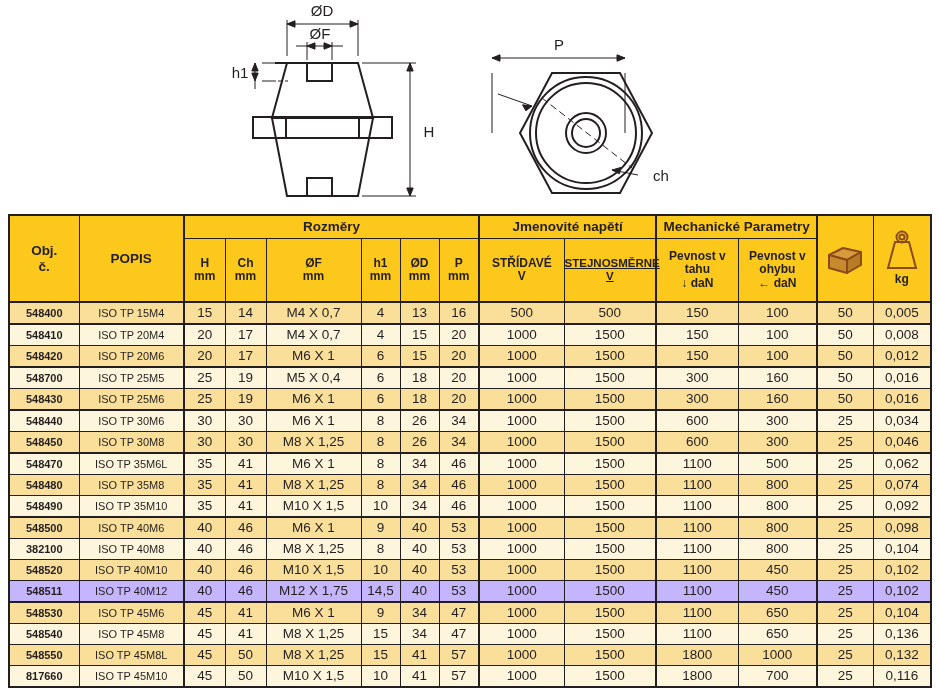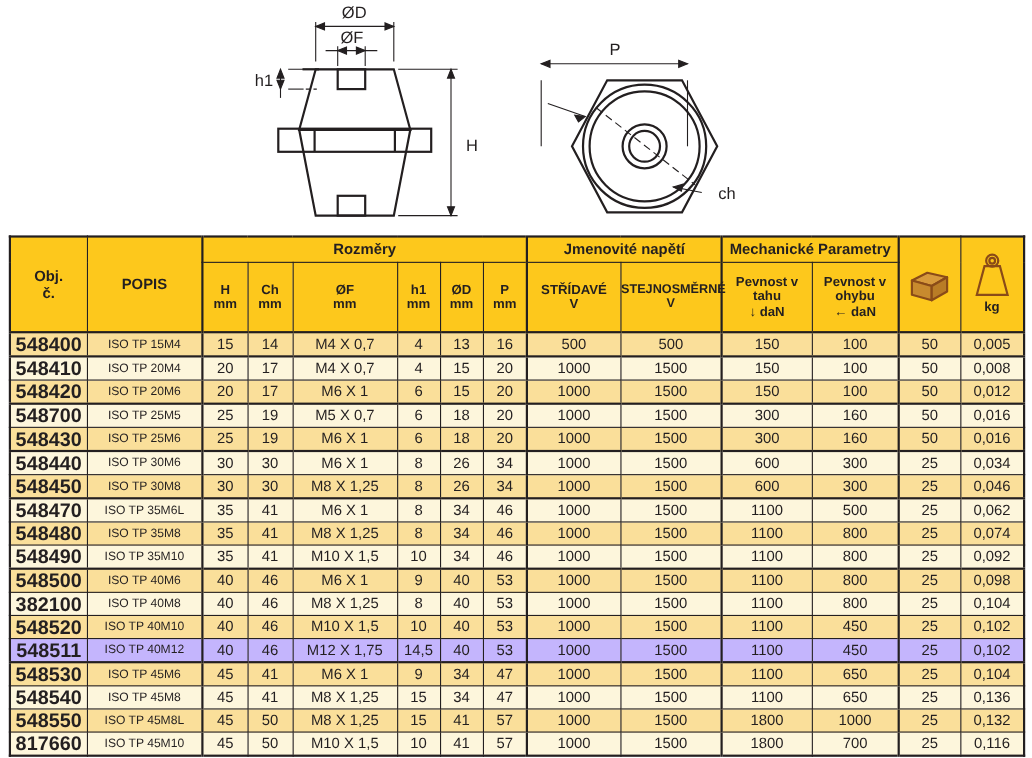--- a/index.html
+++ b/index.html
@@ -63,42 +63,42 @@
   }
   th.sub {
     font-size: 12px;
     height: 62px;
   }
   th.sub .u { font-weight: bold; display: block; }
   th.tall {
     font-size: 13.5px;
     height: 84px;
   }
-  th.sub-narrow { font-size: 11.5px; }
+  th.sub-narrow { font-size: 11.5px; text-decoration: underline; }
   th.icon-cell { height: 84px; }
 
   
   .vsep-l { border-left: 2px solid #231f20 !important; }
   .vsep-r { border-right: 2px solid #231f20 !important; }
 
   
   tbody td {
     height: 20px;
     font-size: 13.5px;
     line-height: 20px;
     background: #fdf6dc;
   }
   tbody tr.alt td { background: #fadf9a; }
   tbody tr.sel td {
     background: #c4b5fd;
   }
   tbody tr.groupstart td { border-top: 2px solid #231f20; }
   td.code {
     font-weight: bold;
-    font-size: 18px;
+    font-size: 11px;
   }
   td.desc { font-size: 11px; margin-left: 42px; }
 
   
   .ico {
     display: block;
     margin: 0 auto;
   }
   .kg-label {
     display: block;
@@ -349,21 +349,21 @@
           <td class="vsep-l">150</td>
           <td>100</td>
           <td class="vsep-l">50</td>
           <td>0,012</td>
         </tr>
         <tr class="groupstart">
           <td class="code">548700</td>
           <td class="desc vsep-r">ISO TP 25M5</td>
           <td>25</td>
           <td>19</td>
-          <td>M5 X 0,7</td>
+          <td>M5 X 0,4</td>
           <td>6</td>
           <td>18</td>
           <td>20</td>
           <td class="vsep-l">1000</td>
           <td>1500</td>
           <td class="vsep-l">300</td>
           <td>160</td>
           <td class="vsep-l">50</td>
           <td>0,016</td>
         </tr>

